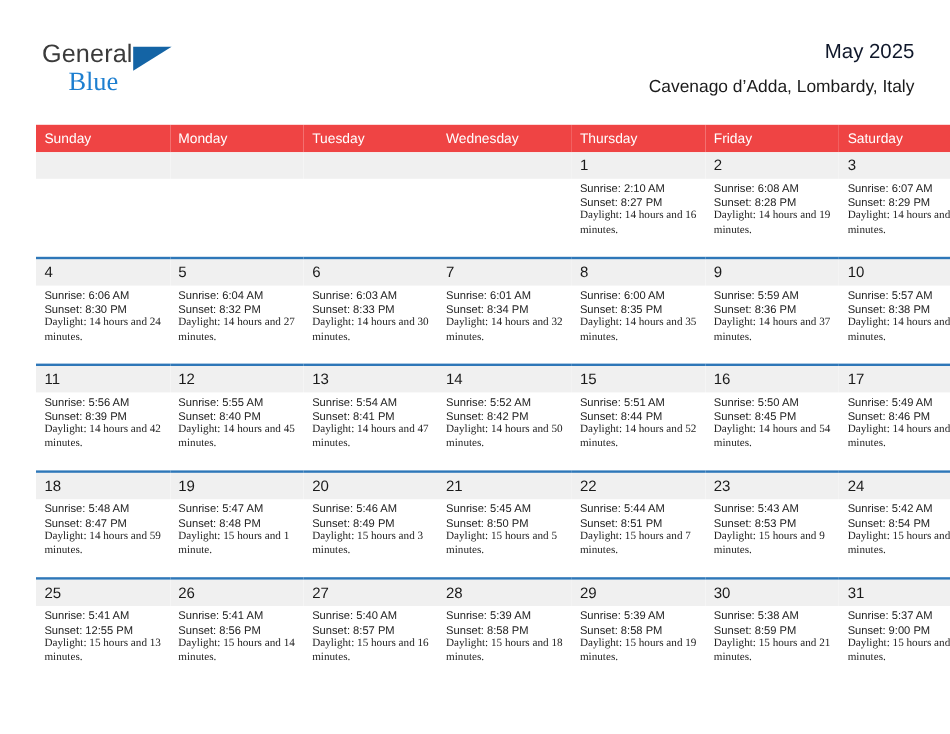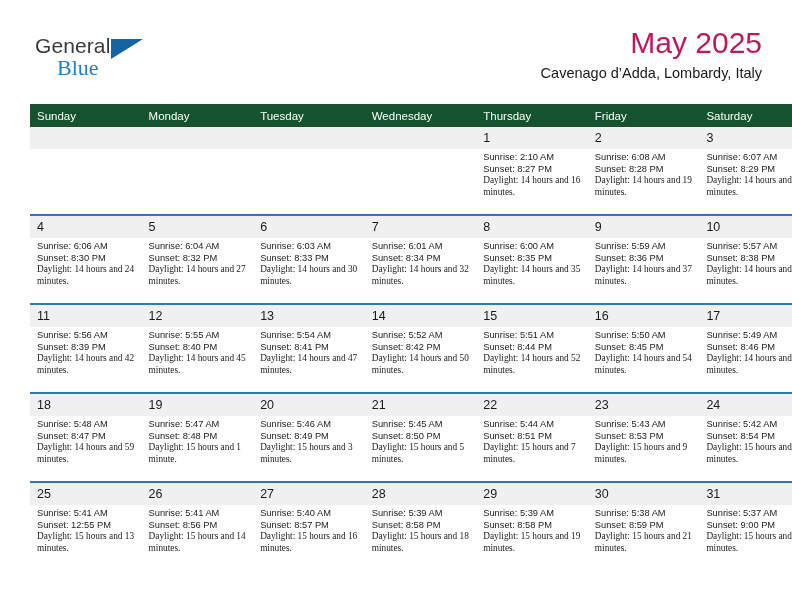--- a/index.html
+++ b/index.html
@@ -67,23 +67,23 @@
     border-bottom: 20px solid transparent;
   }
 
   .title-block {
     position: absolute;
     right: 0;
     top: 0;
     text-align: right;
   }
   .cal-title {
-    font-size: 30px;
+    font-size: 17px;
     line-height: 34px;
-    color: #be185d;
+    color: #0f172a;
     white-space: nowrap;
   }
   .cal-subtitle {
     font-size: 14.5px;
     line-height: 22px;
     color: #1a1a1a;
     white-space: nowrap;
     margin-top: 2px;
     margin-left: 45px;
   }
@@ -91,21 +91,21 @@
   
   .calendar {
     position: absolute;
     left: 30px;
     top: 104px;
     width: 732px;
     border-collapse: collapse;
     table-layout: fixed;
   }
   .calendar th {
-    background: #14532d;
+    background: #ef4444;
     color: #ffffff;
     font-size: 11.5px;
     font-weight: normal;
     text-align: left;
     padding: 5px 0 5px 7px;
     height: 13px;
     border: none;
     width: 104.57px;
   }
   .calendar td {

